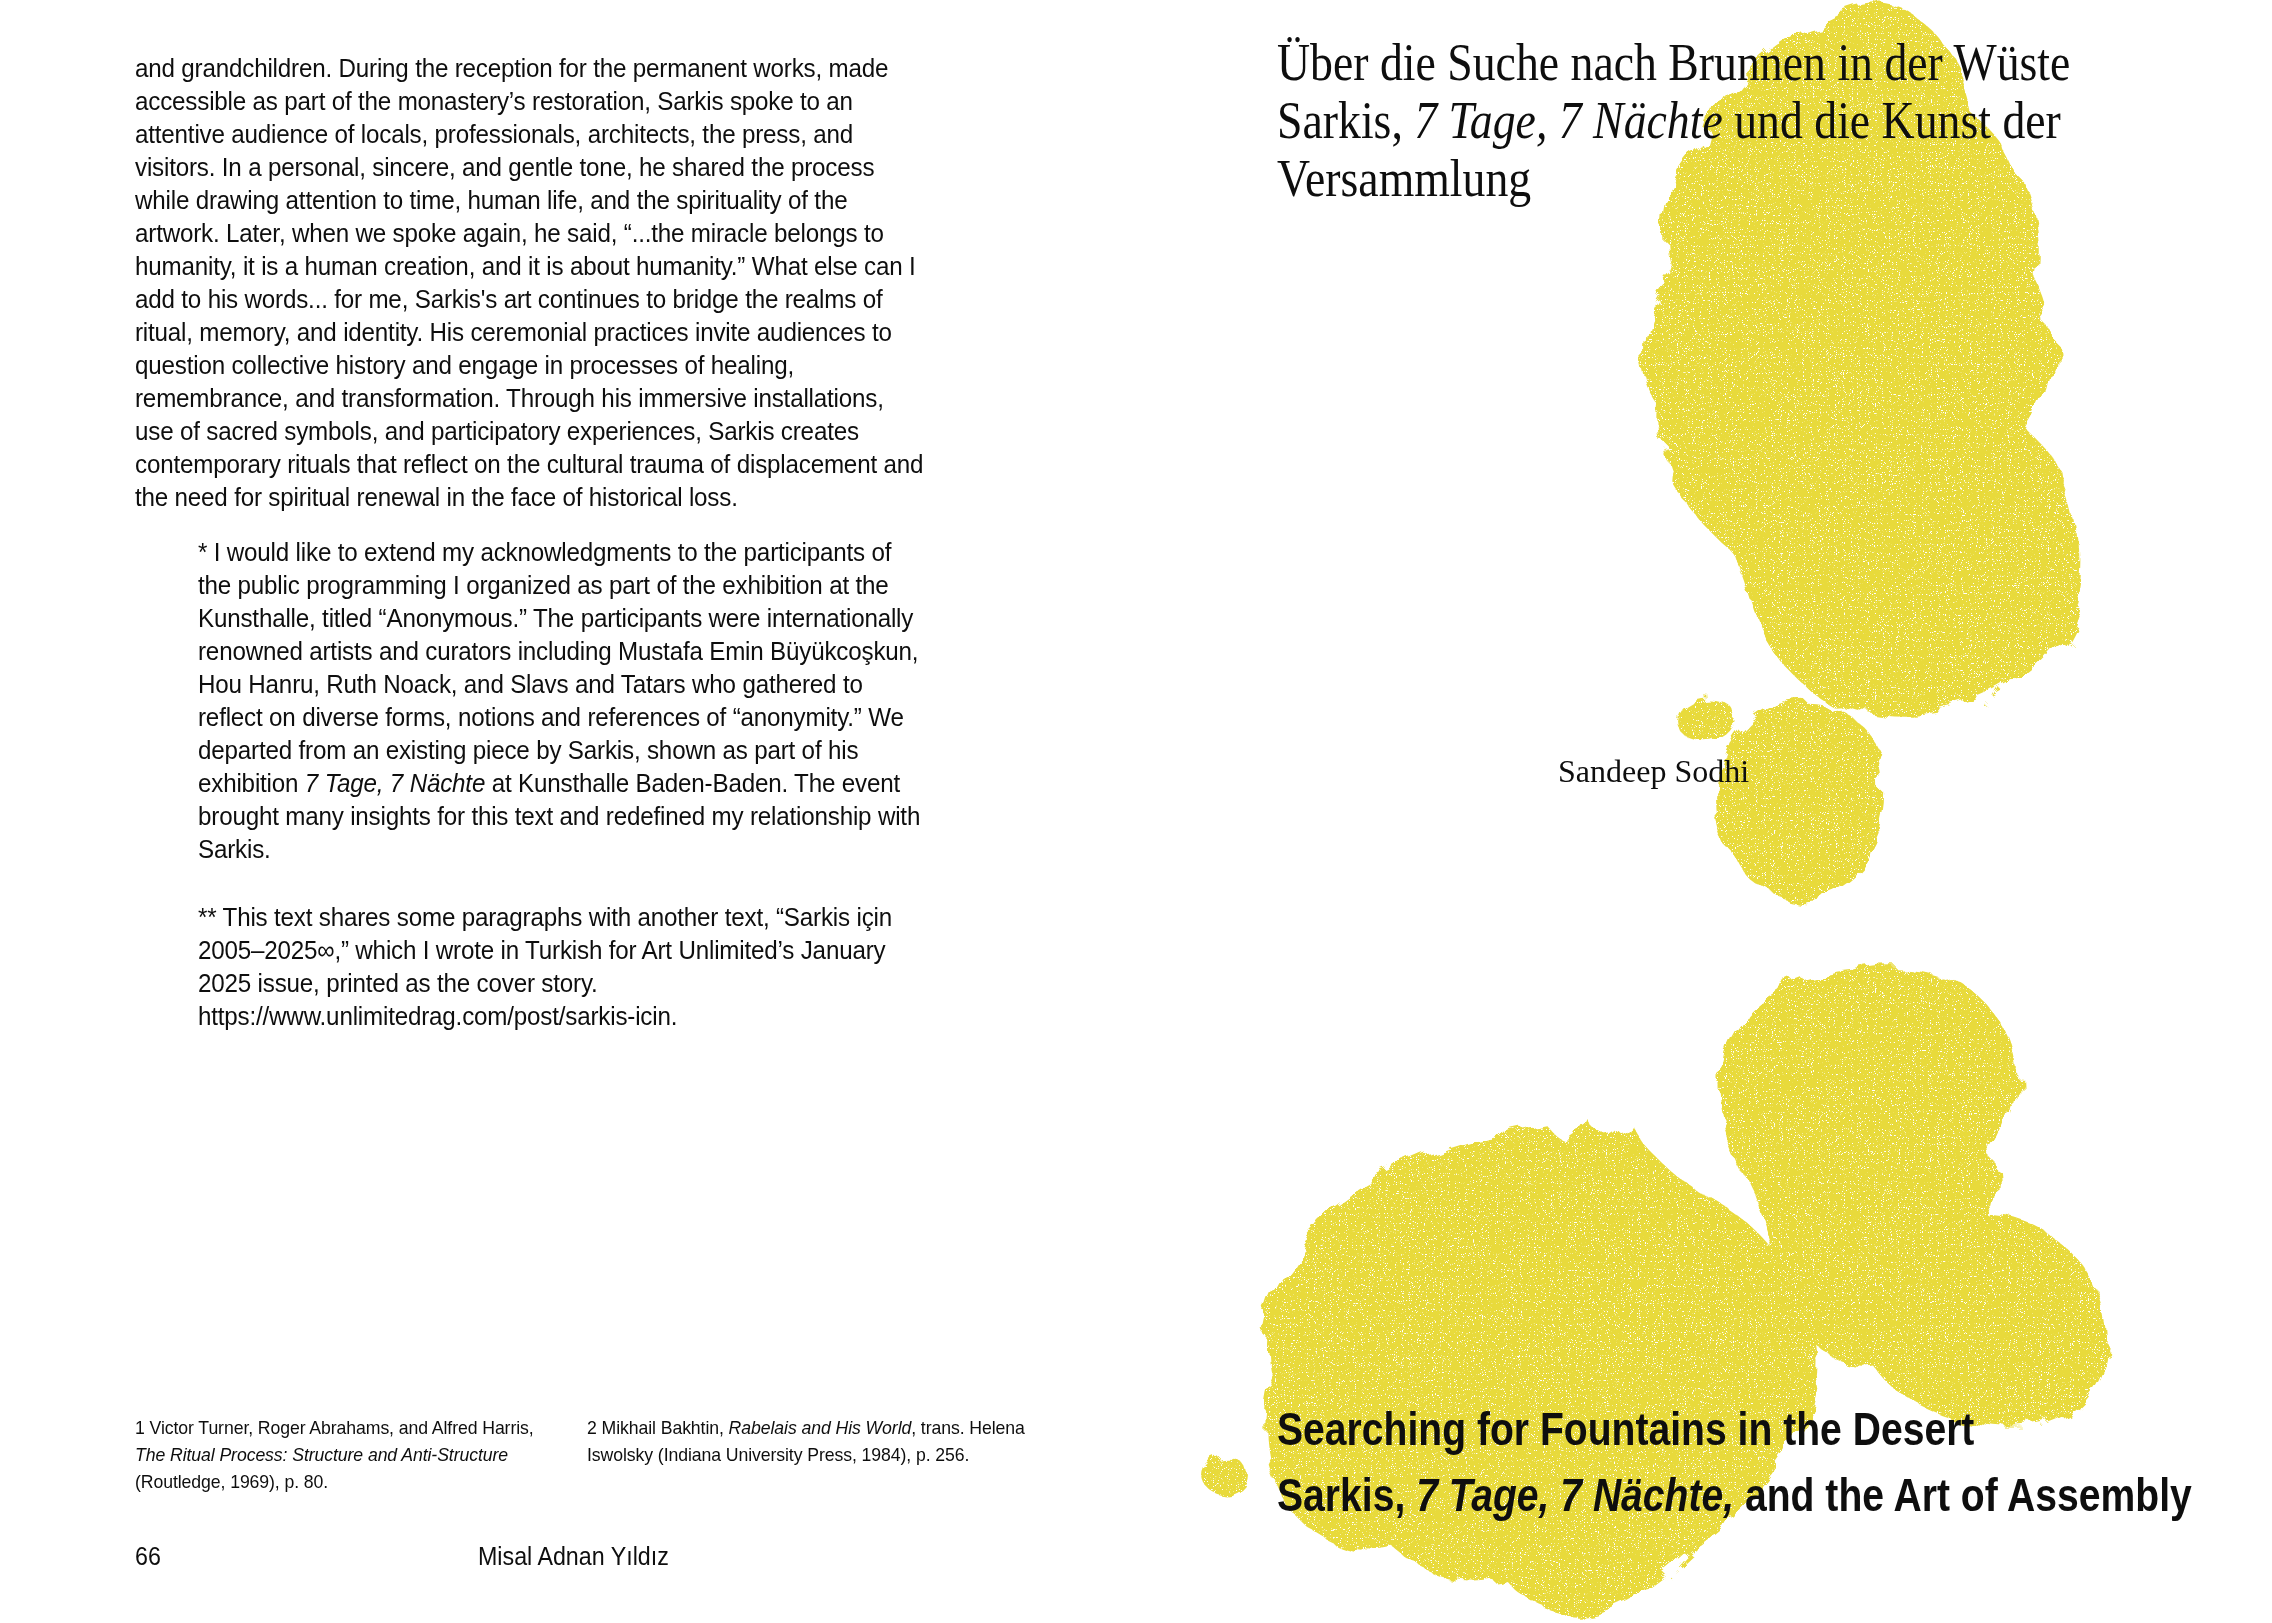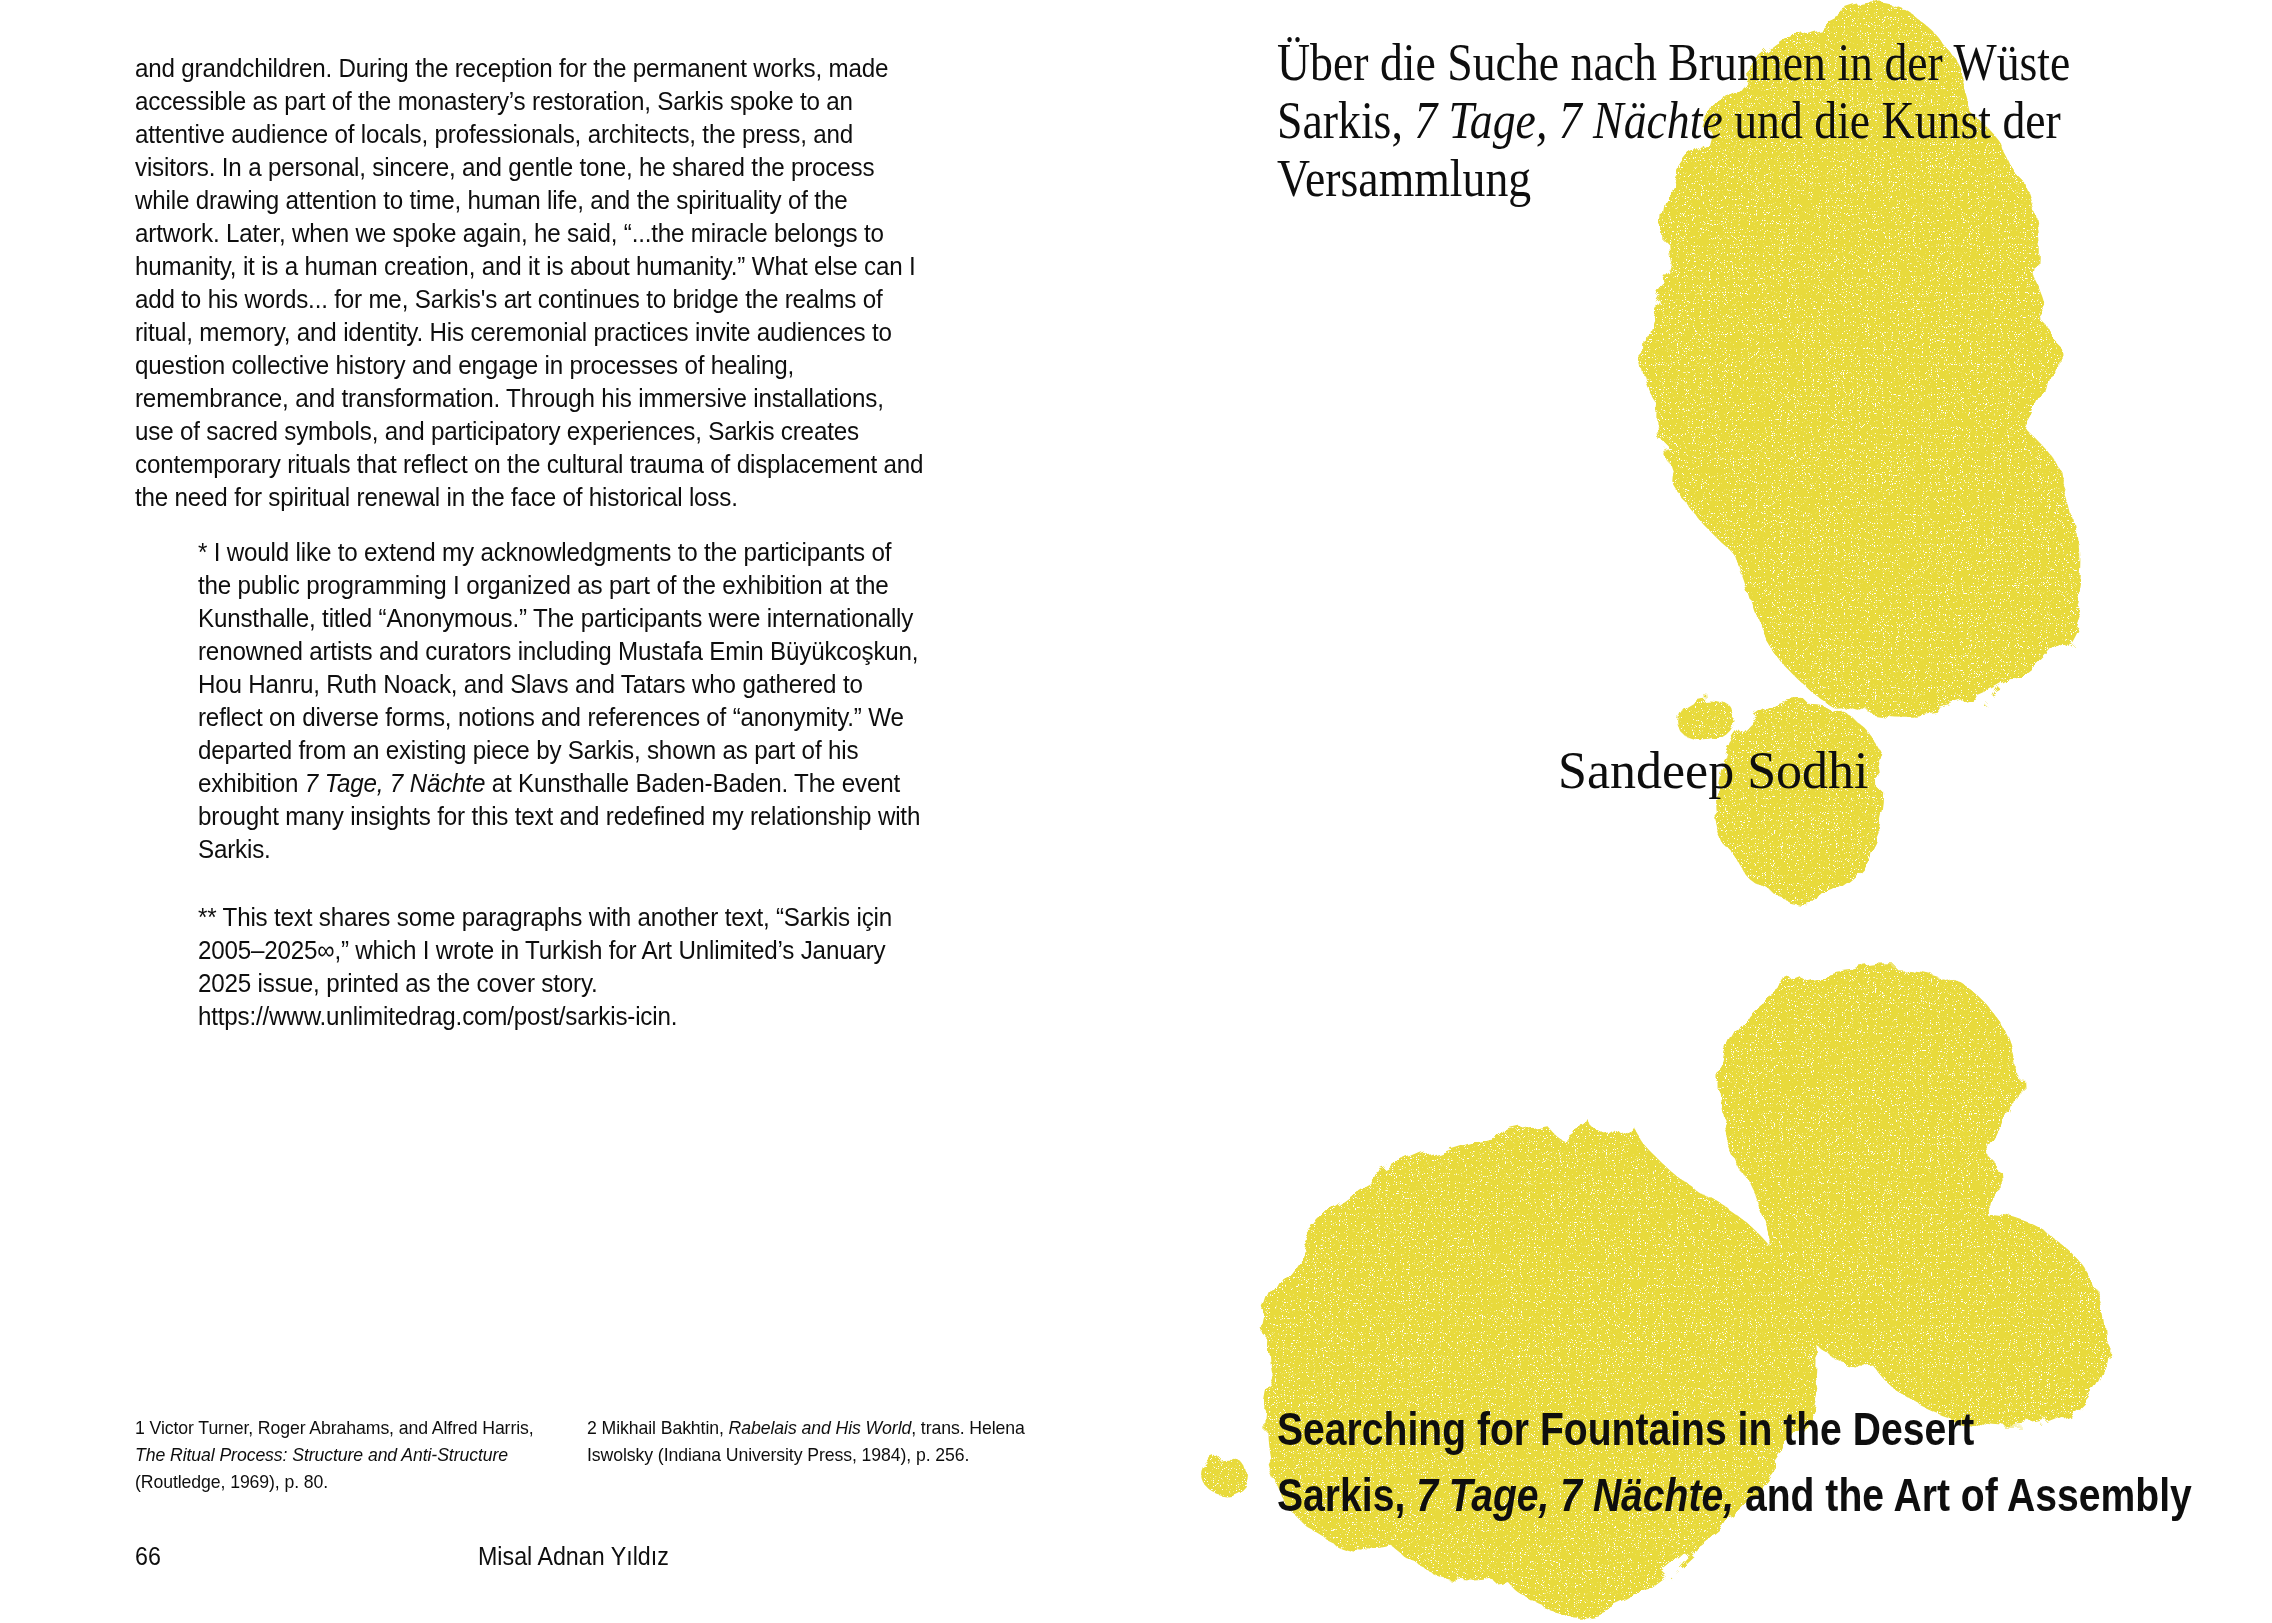--- a/index.html
+++ b/index.html
@@ -34,21 +34,21 @@
   
   .title-de{
     left:1277px;top:34px;width:1031px;
     font-family:"Liberation Serif",serif;
     font-size:52px;line-height:58px;
     transform:scaleX(0.88);transform-origin:0 0;
   }
   .author-de{
     left:1558px;top:746px;
     font-family:"Liberation Serif",serif;
-    font-size:52px;line-height:50px;
+    font-size:32px;line-height:50px;
   }
   .title-en{
     left:1277px;top:1396px;width:1203px;
     font-size:46px;line-height:66px;font-weight:700;
     transform:scaleX(0.85);transform-origin:0 0;
   }
   .i{font-style:italic;}
   .line{display:block;}
   svg.blobs{position:absolute;left:0;top:0;z-index:0;}
   .txt{z-index:1;}

